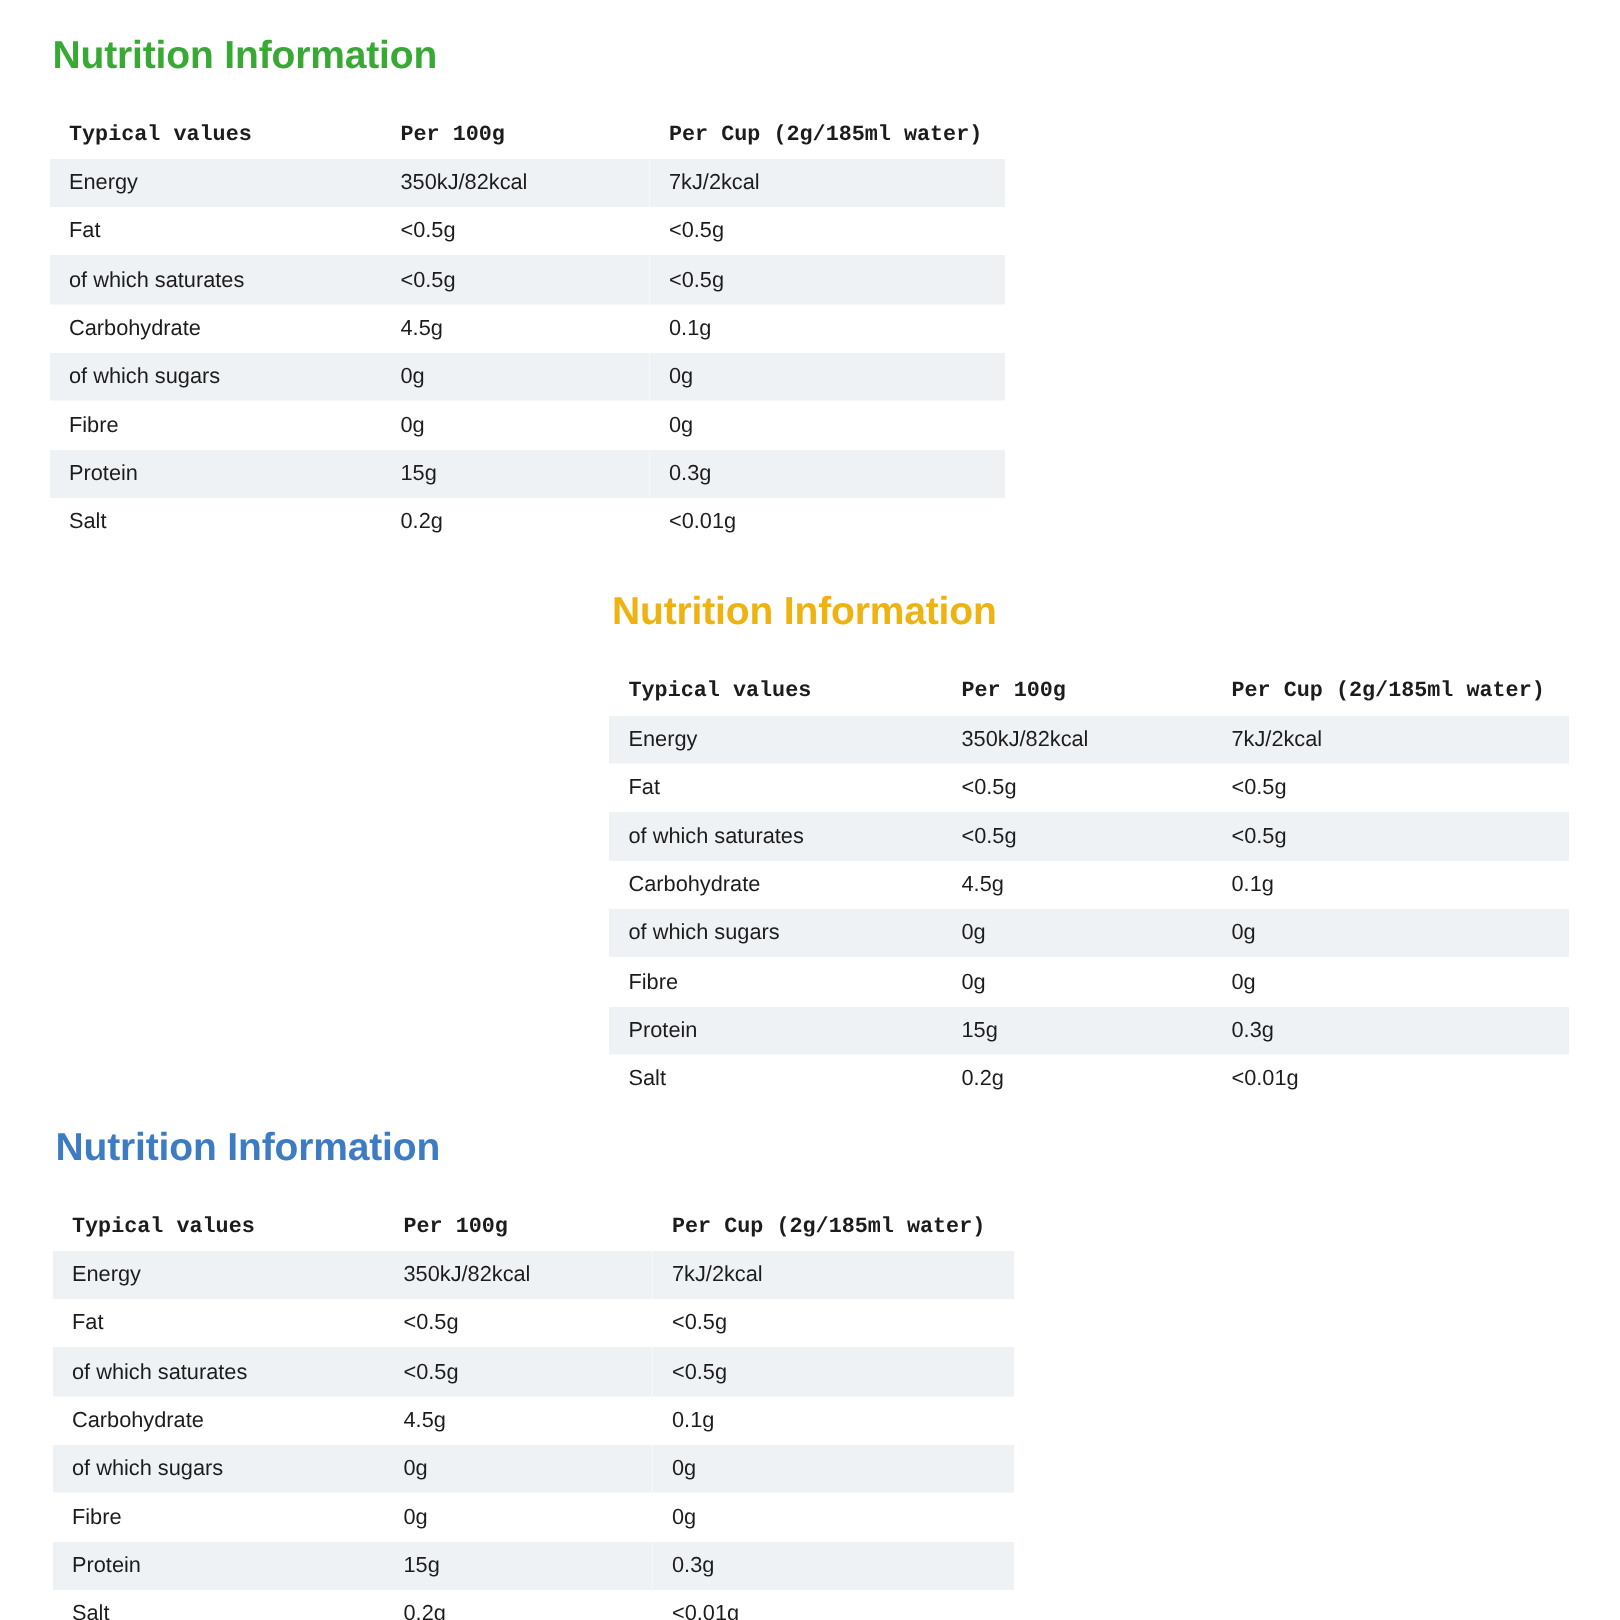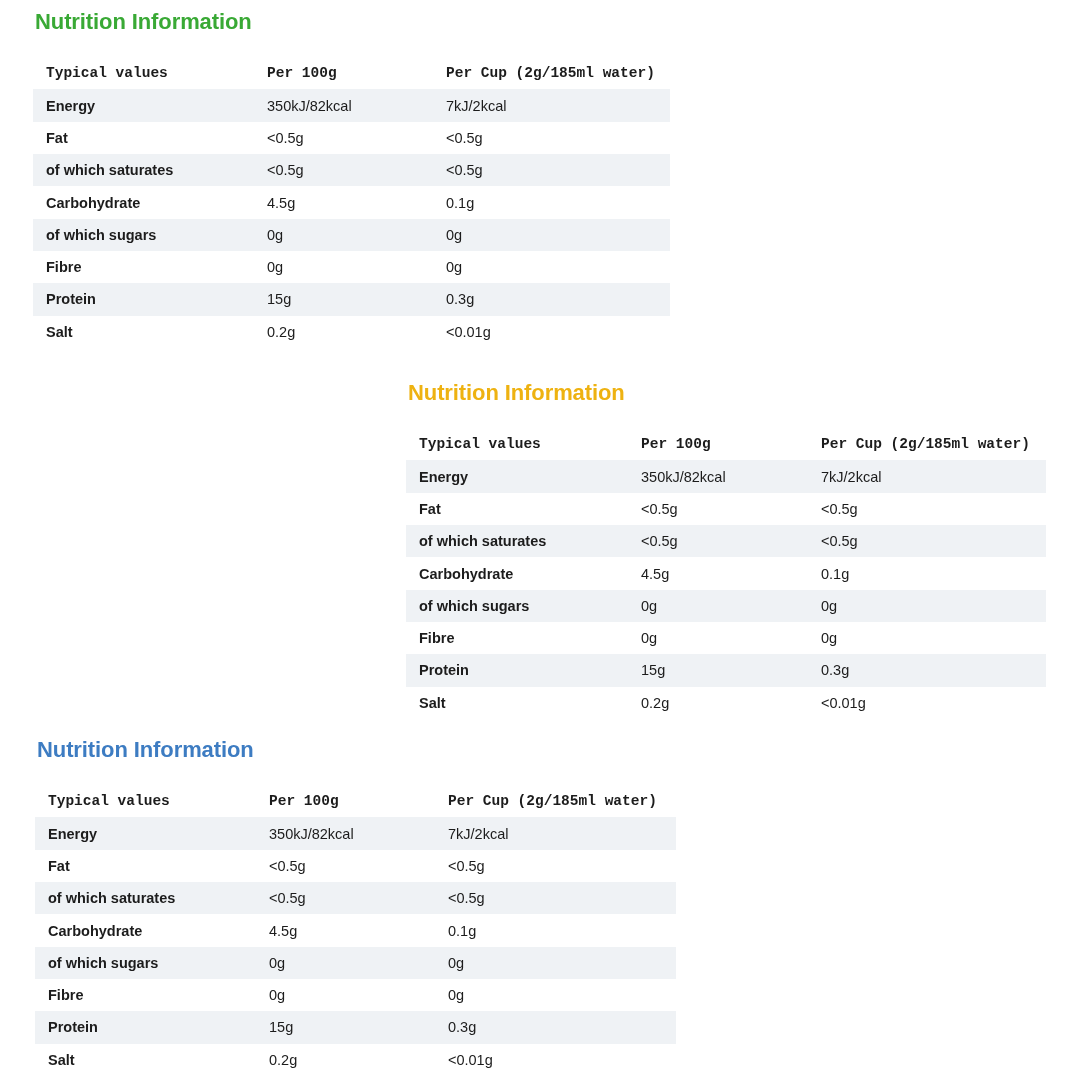--- a/index.html
+++ b/index.html
@@ -20,24 +20,24 @@
   .nutrition-block {
     position: absolute;
   }
 
   
   #block-1 { left: 33px;  top: 10px;  width: 637px; }
   #block-2 { left: 406px; top: 381px; width: 640px; }
   #block-3 { left: 35px;  top: 738px; width: 641px; }
 
   .nutrition-title {
-    font-size: 22px;
+    font-size: 26px;
     font-weight: bold;
     letter-spacing: -0.1px;
-    margin: 0 0 23px 2px;
+    margin: 12px 0 23px 2px;
     line-height: 1.1;
   }
 
   #block-1 .nutrition-title { color: #39a935; }
   #block-2 .nutrition-title { color: #eeb211; }
   #block-3 .nutrition-title { color: #3d7cc2; }
 
   table.nutrition-table {
     border-collapse: collapse;
     border-spacing: 0;
@@ -58,21 +58,21 @@
     overflow: hidden;
   }
 
   table.nutrition-table th {
     font-weight: bold;
     font-family: Liberation Mono, monospace;
   }
 
   
   table.nutrition-table td.row-label {
-    font-weight: bold;
+    font-weight: normal;
   }
 
   
   table.nutrition-table tbody tr:nth-child(odd) td {
     background: #eff2f5;
   }
 
   
   #block-1 col.c1, #block-3 col.c1 { width: 221px; }
   #block-1 col.c2, #block-3 col.c2 { width: 179px; }

